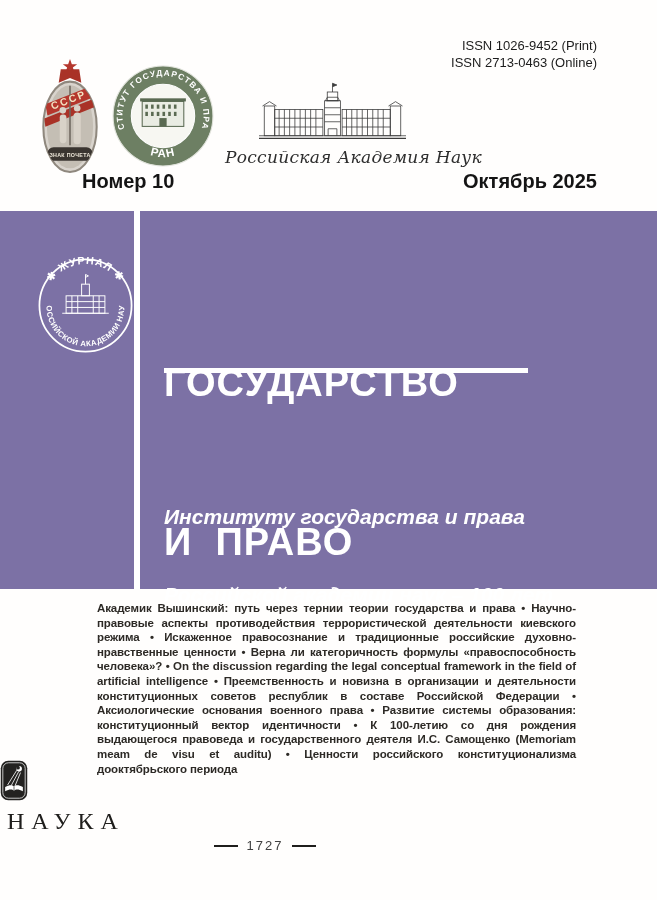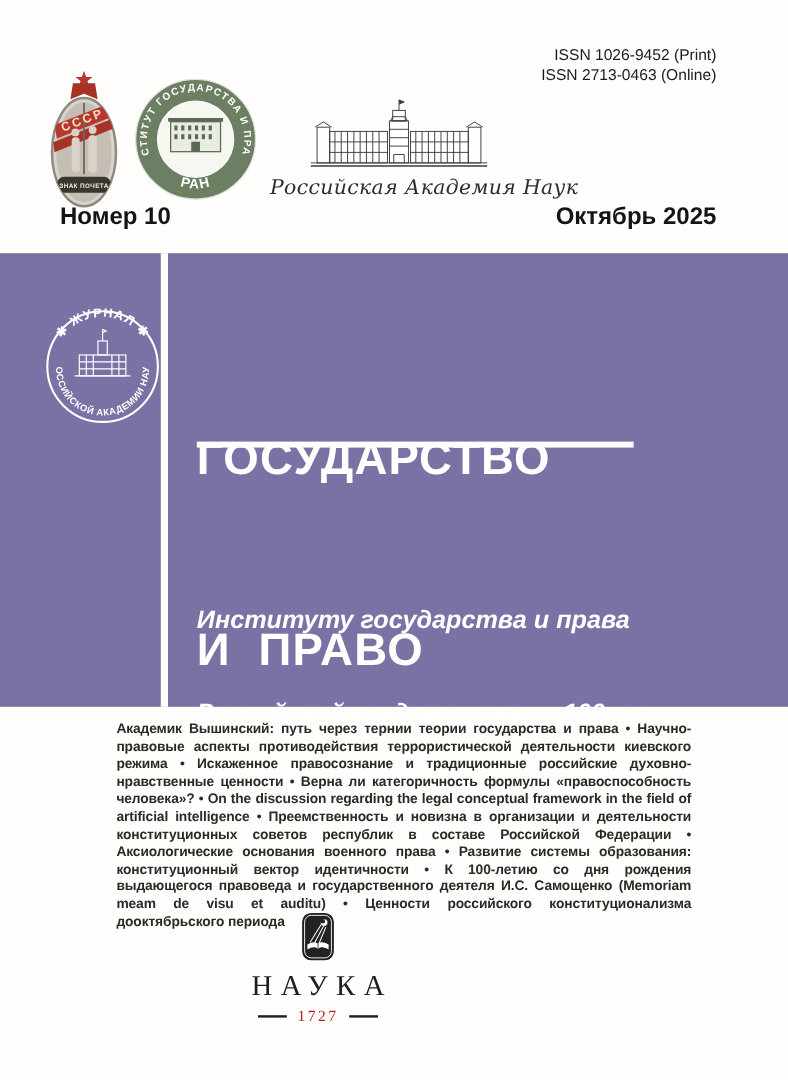--- a/index.html
+++ b/index.html
@@ -8,49 +8,49 @@
 
   
   .issn{position:absolute;top:38px;right:60px;text-align:right;font-size:13px;
         line-height:16.5px;color:#1c1c1c;}
   .order-badge{position:absolute;left:36px;top:57px;width:68px;height:118px;}
   .igp-logo{position:absolute;left:111px;top:64px;width:104px;height:104px;}
   .ras-logo{position:absolute;left:225px;top:80px;width:215px;text-align:left;}
   .ras-logo svg{width:175px;height:66px;display:block;margin:0 auto;}
   .ras-script{font-family:"DejaVu Serif","Liberation Serif",serif;font-style:italic;
         font-size:17px;color:#2e2e2e;white-space:nowrap;margin-top:1px;letter-spacing:.3px;}
-  .issue-number{position:absolute;left:50px;top:170px;font-size:20px;font-weight:bold;color:#141414;}
+  .issue-number{position:absolute;left:82px;top:170px;font-size:20px;font-weight:bold;color:#141414;}
   .issue-month{position:absolute;right:60px;top:170px;font-size:20px;font-weight:bold;color:#141414;}
 
   
   .cover{position:absolute;left:0;top:211px;width:657px;height:378px;background:#7c71a5;}
   .cover-divider{position:absolute;left:134px;top:0;width:6px;height:100%;background:#ffffff;}
   .stamp{position:absolute;left:37px;top:46px;width:97px;height:97px;}
   .cover-title{position:absolute;left:164px;top:40px;color:#ffffff;font-weight:bold;
         font-size:38px;line-height:53px;letter-spacing:1px;white-space:pre;}
   .cover-rule{position:absolute;left:164px;top:157px;width:364px;height:5px;background:#ffffff;}
   .cover-subtitle{position:absolute;left:164px;top:176px;color:#ffffff;font-weight:bold;
         font-style:italic;font-size:45px;letter-spacing:.5px;white-space:pre;}
   .cover-dedication{position:absolute;left:164px;top:241px;color:#ffffff;font-weight:bold;
         font-style:italic;font-size:21px;line-height:26px;white-space:pre;}
 
   
   .contents{position:absolute;left:97px;top:601px;width:479px;font-size:11.5px;
         font-weight:bold;line-height:14.6px;text-align:justify;color:#2d2a26;
         letter-spacing:-0.1px;}
 
   
-  .publisher{position:absolute;left:0;top:760px;width:530px;text-align:center;color:#1f1e1c;}
+  .publisher{position:absolute;left:0;top:760px;width:530px;color:#1f1e1c;}
   .publisher-emblem{width:28px;height:41px;display:inline-block;}
   .publisher-name{font-family:"Liberation Serif","DejaVu Serif",serif;font-size:24px;
         letter-spacing:7px;text-indent:7px;margin-top:3px;color:#1f1e1c;}
   .publisher-year{display:flex;align-items:center;justify-content:center;gap:9px;margin-top:3px;}
   .publisher-year .dash{width:24px;height:2px;background:#1f1e1c;}
-  .publisher-year .yr{font-family:Liberation Serif, serif;font-size:13px;
-        letter-spacing:2px;color:#b91c1c;}
+  .publisher-year .yr{font-family:Liberation Sans, sans-serif;font-size:13px;
+        letter-spacing:2px;color:#404040;}
 
   svg text{font-family:"Liberation Sans",sans-serif;}
 </style>
 </head>
 <body>
 
 <div class="page">
 
   <div class="issn">
     <div>ISSN 1026-9452 (Print)</div>

